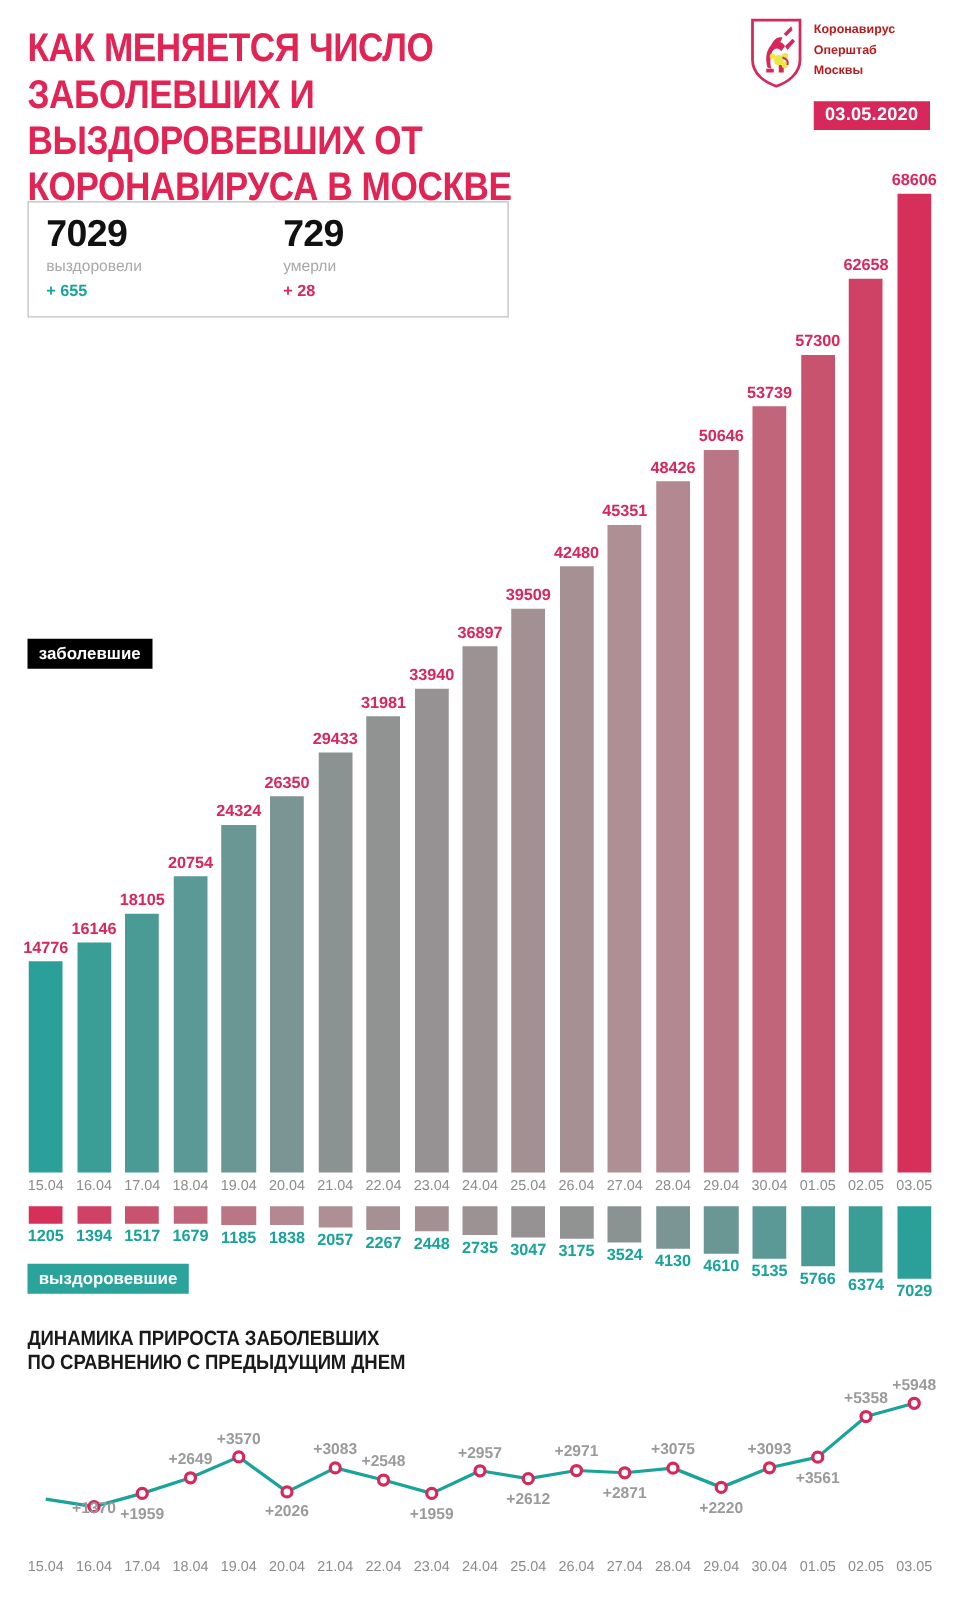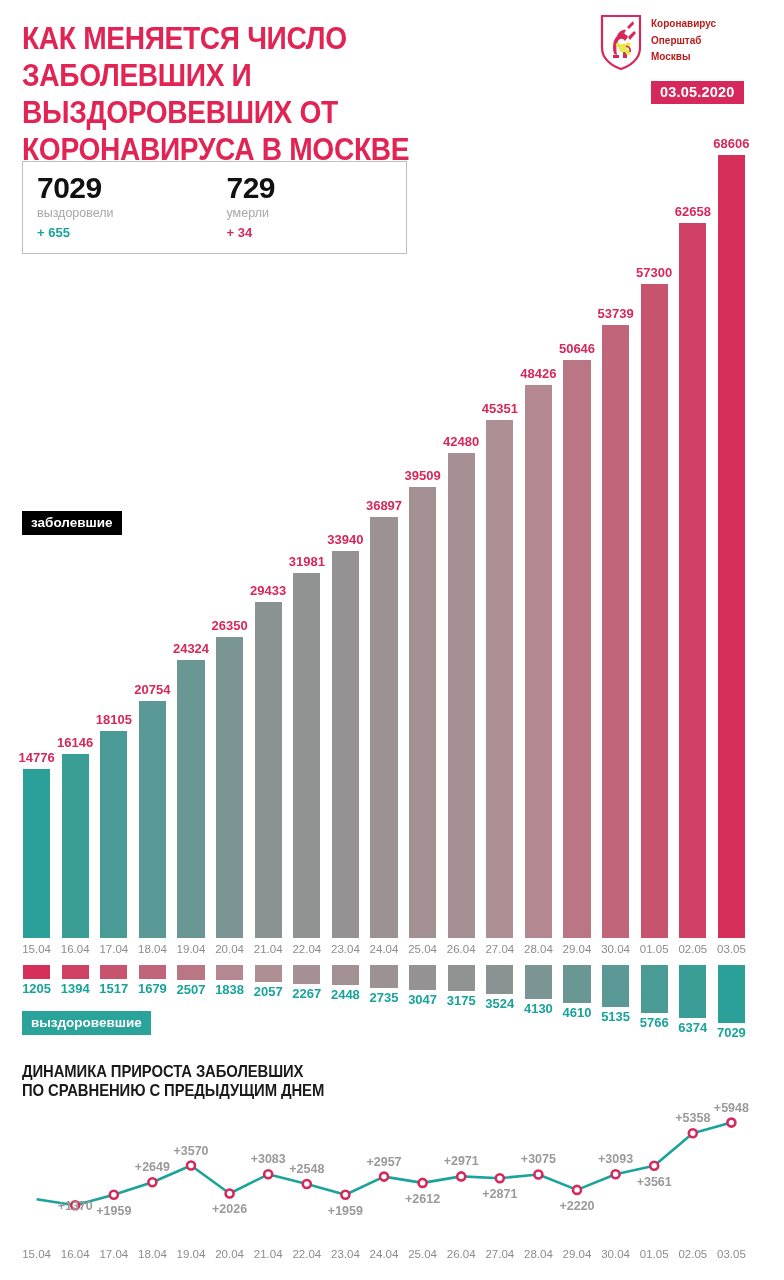--- a/index.html
+++ b/index.html
@@ -178,21 +178,21 @@
 
   <div class="stats">
     <div class="stat">
       <div class="stat-num">7029</div>
       <div class="stat-label">выздоровели</div>
       <div class="stat-delta delta-teal">+ 655</div>
     </div>
     <div class="stat">
       <div class="stat-num">729</div>
       <div class="stat-label">умерли</div>
-      <div class="stat-delta delta-crimson">+ 34</div>
+      <div class="stat-delta delta-crimson">+ 28</div>
     </div>
   </div>
 
   <div class="legend-badge legend-sick">заболевшие</div>
   <div class="legend-badge legend-rec">выздоровевшие</div>
 
   <div class="chart" id="chart-layer">
       <div class="bar" style="left: 23px; width: 27.2px; top: 769.362px; height: 168.638px; bottom: auto; background: rgb(42, 160, 152);"></div>
       <div class="bar-val-top" style="left: 2.6px; width: 68px; top: 750.362px;">14776</div>
       <div class="axis-date" style="left: 14.6px; width: 44px; top: 943px;">15.04</div>
@@ -210,21 +210,21 @@
       <div class="bar-val-bot" style="left: 85.8px; width: 56px; top: 981px;">1517</div>
       <div class="bar" style="left: 138.8px; width: 27.2px; top: 701.135px; height: 236.865px; bottom: auto; background: rgb(90, 153, 149);"></div>
       <div class="bar-val-top" style="left: 118.4px; width: 68px; top: 682.135px;">20754</div>
       <div class="axis-date" style="left: 130.4px; width: 44px; top: 943px;">18.04</div>
       <div class="bar" style="left: 138.8px; width: 27.2px; top: 965px; height: 14px; bottom: auto; background: rgb(193, 101, 122);"></div>
       <div class="bar-val-bot" style="left: 124.4px; width: 56px; top: 981px;">1679</div>
       <div class="bar" style="left: 177.4px; width: 27.2px; top: 660.39px; height: 277.61px; bottom: auto; background: rgb(106, 151, 148);"></div>
       <div class="bar-val-top" style="left: 157px; width: 68px; top: 641.39px;">24324</div>
       <div class="axis-date" style="left: 169px; width: 44px; top: 943px;">19.04</div>
       <div class="bar" style="left: 177.4px; width: 27.2px; top: 965px; height: 14.5474px; bottom: auto; background: rgb(186, 118, 133);"></div>
-      <div class="bar-val-bot" style="left: 163px; width: 56px; top: 981.547px;">2507</div>
+      <div class="bar-val-bot" style="left: 163px; width: 56px; top: 981.547px;">1185</div>
       <div class="bar" style="left: 216px; width: 27.2px; top: 637.268px; height: 300.732px; bottom: auto; background: rgb(122, 149, 147);"></div>
       <div class="bar-val-top" style="left: 195.6px; width: 68px; top: 618.268px;">26350</div>
       <div class="axis-date" style="left: 207.6px; width: 44px; top: 943px;">20.04</div>
       <div class="bar" style="left: 216px; width: 27.2px; top: 965px; height: 15.1663px; bottom: auto; background: rgb(179, 136, 144);"></div>
       <div class="bar-val-bot" style="left: 201.6px; width: 56px; top: 982.166px;">1838</div>
       <div class="bar" style="left: 254.6px; width: 27.2px; top: 602.081px; height: 335.919px; bottom: auto; background: rgb(138, 146, 146);"></div>
       <div class="bar-val-top" style="left: 234.2px; width: 68px; top: 583.081px;">29433</div>
       <div class="axis-date" style="left: 246.2px; width: 44px; top: 943px;">21.04</div>
       <div class="bar" style="left: 254.6px; width: 27.2px; top: 965px; height: 16.9734px; bottom: auto; background: rgb(173, 143, 148);"></div>
       <div class="bar-val-bot" style="left: 240.2px; width: 56px; top: 983.973px;">2057</div>

